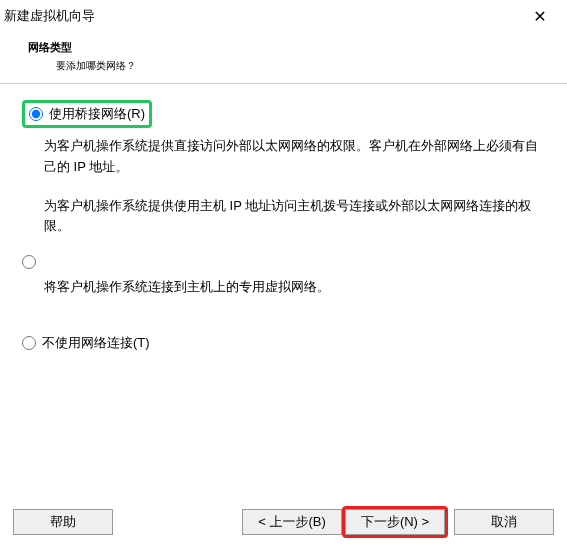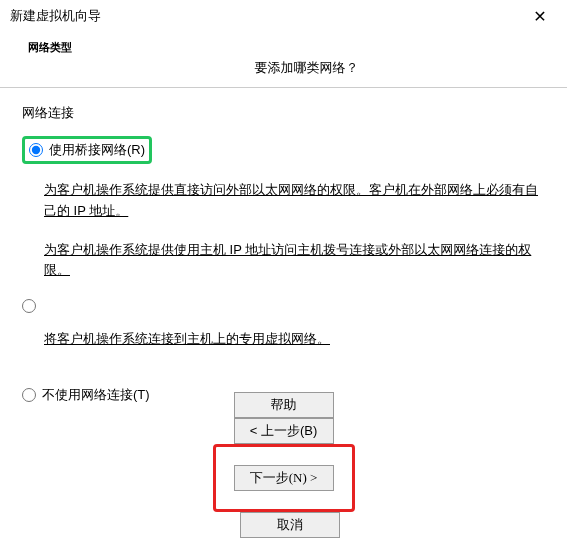--- a/index.html
+++ b/index.html
@@ -10,21 +10,21 @@
     background: #fff;
     color: #000;
     width: 567px;
     height: 548px;
     position: relative;
   }
   .titlebar {
     display: flex;
     justify-content: space-between;
     align-items: center;
-    padding: 4px 12px 0 10px;
+    padding: 4px 12px 0 4px;
     height: 28px;
   }
   .titlebar .title {
     font-size: 13px;
   }
   .close {
     font-size: 16px;
     width: 30px;
     text-align: center;
     cursor: default;
@@ -32,22 +32,21 @@
   .header {
     padding: 12px 10px 10px 28px;
   }
   .header .heading {
     font-weight: bold;
     font-size: 11px;
   }
   .header .subheading {
     margin-top: 4px;
     margin-left: 28px;
-    font-size: 13px;
-    text-align: center;
+    font-size: 10px;
   }
   .hr {
     border: none;
     border-top: 1px solid #ccc;
     margin: 0;
   }
   .content {
     padding: 16px 22px 0 22px;
   }
   .group-label {
@@ -64,77 +63,73 @@
   .option input[type=radio] {
     margin: 0 6px 0 0;
     width: 14px;
     height: 14px;
   }
   .option .label {
     font-size: 13px;
   }
   .option .desc {
     margin-left: 22px;
-    margin-top: 16px;
+    margin-top: 8px;
     line-height: 1.6;
     font-size: 13px;
-    text-decoration: underline;
   }
   .hl-red {
     border: 3px solid #22c55e;
     border-radius: 4px;
     padding: 2px 4px;
     display: inline-flex;
     align-items: center;
   }
   .footer {
     position: absolute;
     bottom: 10px;
     left: 13px;
     right: 13px;
     display: flex;
     align-items: center;
-    flex-direction: column;
   }
   .btn {
     height: 26px;
     border: 1px solid #999;
     background: #efefef;
     font-family: inherit;
     font-size: 13px;
     padding: 0 14px;
     cursor: default;
     min-width: 100px;
   }
   .footer .spacer { flex: 1; }
   .next-wrap {
     border: 3px solid #e62222;
     border-radius: 4px;
-    padding: 18px;
+    padding: 0;
     display: inline-flex;
-    font-family: Liberation Serif, serif;
   }
 </style>
 </head>
 <body>
 
 <div class="titlebar">
   <span class="title">新建虚拟机向导</span>
   <span class="close">✕</span>
 </div>
 
 <div class="header">
   <div class="heading">网络类型</div>
   <div class="subheading">要添加哪类网络？</div>
 </div>
 
 <hr class="hr">
 
 <div class="content">
-  <div class="group-label">网络连接</div>
 
   <div class="option">
     <span class="hl-red">
       <span class="row">
         <input type="radio" name="net" checked="" style="">
         <span class="label"><span>使用桥接网络(R)</span></span>
       </span>
     </span>
     <div class="desc">为客户机操作系统提供直接访问外部以太网网络的权限。客户机在外部网络上必须有自己的 IP 地址。</div>
   </div>
@@ -158,14 +153,14 @@
   </div>
 </div>
 
 <div class="footer">
   <button class="btn">帮助</button>
   <span class="spacer"></span>
   <button class="btn">&lt; 上一步(B)</button>
   <span class="next-wrap">
     <button class="btn">下一步(N) &gt;</button>
   </span>
-  <button class="btn" style="margin-left:13px">取消</button>
+  <button class="btn" style="margin-left:6px">取消</button>
 </div>
 
 </body></html>

